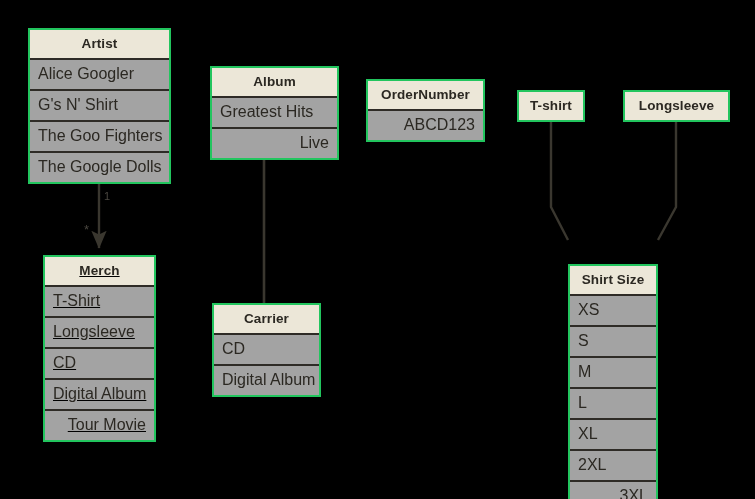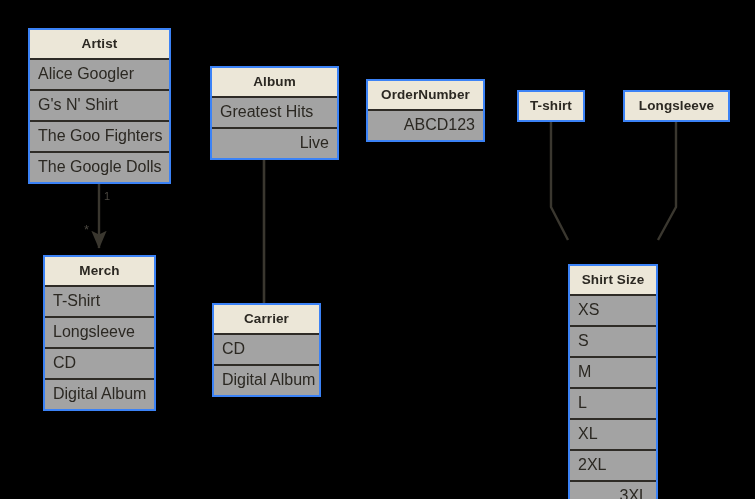--- a/index.html
+++ b/index.html
@@ -15,21 +15,21 @@
     background: #000000;
   }
   #edge-layer {
     position: absolute; top: 0; left: 0;
     width: 755px; height: 499px;
     pointer-events: none;
   }
   .entity {
     position: absolute;
     background: #ECE7D8;
-    border: 2px solid #3b82f6;
+    border: 2px solid #22c55e;
     display: flex;
     flex-direction: column;
     z-index: 2;
   }
   .entity-title {
     font-weight: bold;
     font-size: 13.5px;
     color: #2B2822;
     text-align: center;
     padding: 6px 8px 7px 8px;
@@ -48,21 +48,21 @@
     white-space: nowrap;
   }
   .entity-row:last-child { border-bottom: none; text-align: right; }
 
   
   #entity-artist     { left: 28px;  top: 28px;  width: 143px; }
   #entity-album      { left: 210px; top: 58px;  width: 129px; margin-top: 8px; }
   #entity-ordernumber{ left: 359px; top: 79px;  width: 119px; margin-left: 7px; }
   #entity-tshirt     { left: 517px; top: 90px;  width: 68px;  }
   #entity-longsleeve { left: 623px; top: 90px;  width: 107px; }
-  #entity-merch      { left: 43px;  top: 255px; width: 113px; }
+  #entity-merch      { left: 43px;  top: 255px; width: 113px; text-decoration: underline; }
   #entity-carrier    { left: 212px; top: 303px; width: 109px; }
   #entity-shirtsize  { left: 568px; top: 226px; width: 90px; margin-top: 38px;  }
 
   .edge-label {
     position: absolute;
     font-size: 11px;
     color: #4A4740;
     z-index: 3;
     font-family: "Liberation Sans", sans-serif;
   }
@@ -116,20 +116,21 @@
   <div class="entity titleonly" id="entity-longsleeve">
     <div class="entity-title">Longsleeve</div>
   </div>
 
   <div class="entity" id="entity-merch">
     <div class="entity-title">Merch</div>
     <div class="entity-row">T-Shirt</div>
     <div class="entity-row">Longsleeve</div>
     <div class="entity-row">CD</div>
     <div class="entity-row">Digital Album</div>
+    <div class="entity-row">Tour Movie</div>
   </div>
 
   <div class="entity" id="entity-carrier">
     <div class="entity-title">Carrier</div>
     <div class="entity-row">CD</div>
     <div class="entity-row">Digital Album</div>
   </div>
 
   <div class="entity" id="entity-shirtsize">
     <div class="entity-title">Shirt Size</div>

